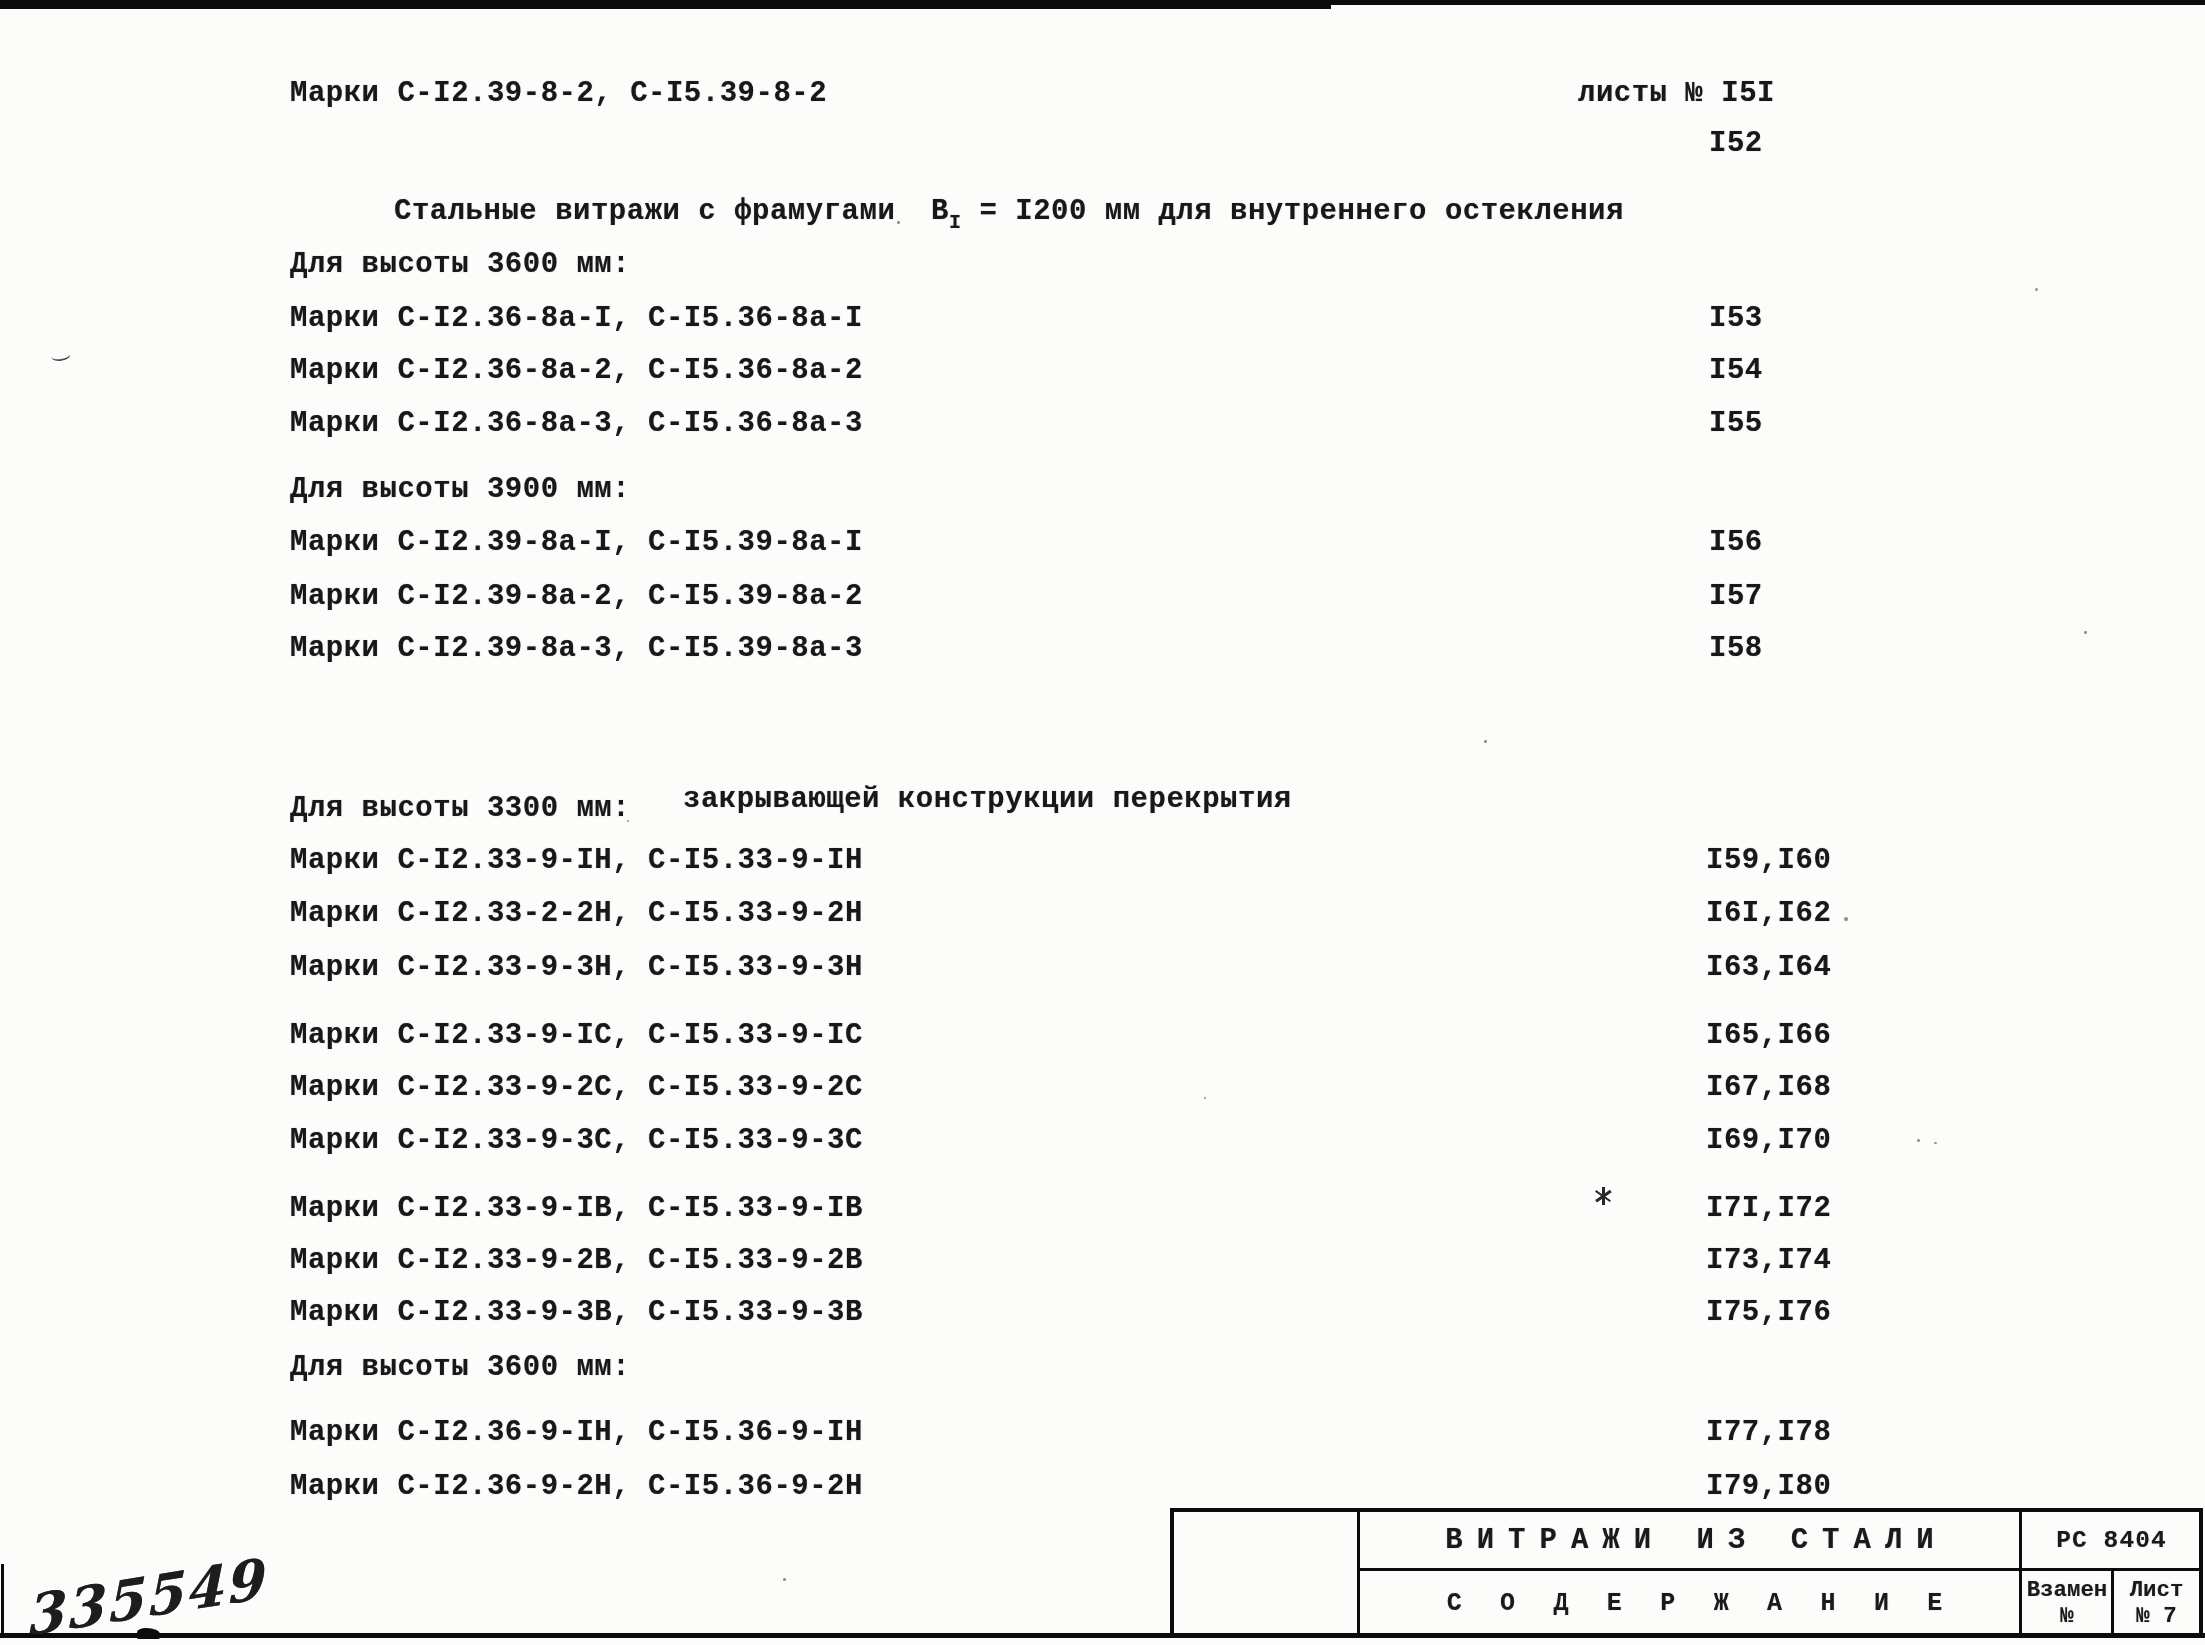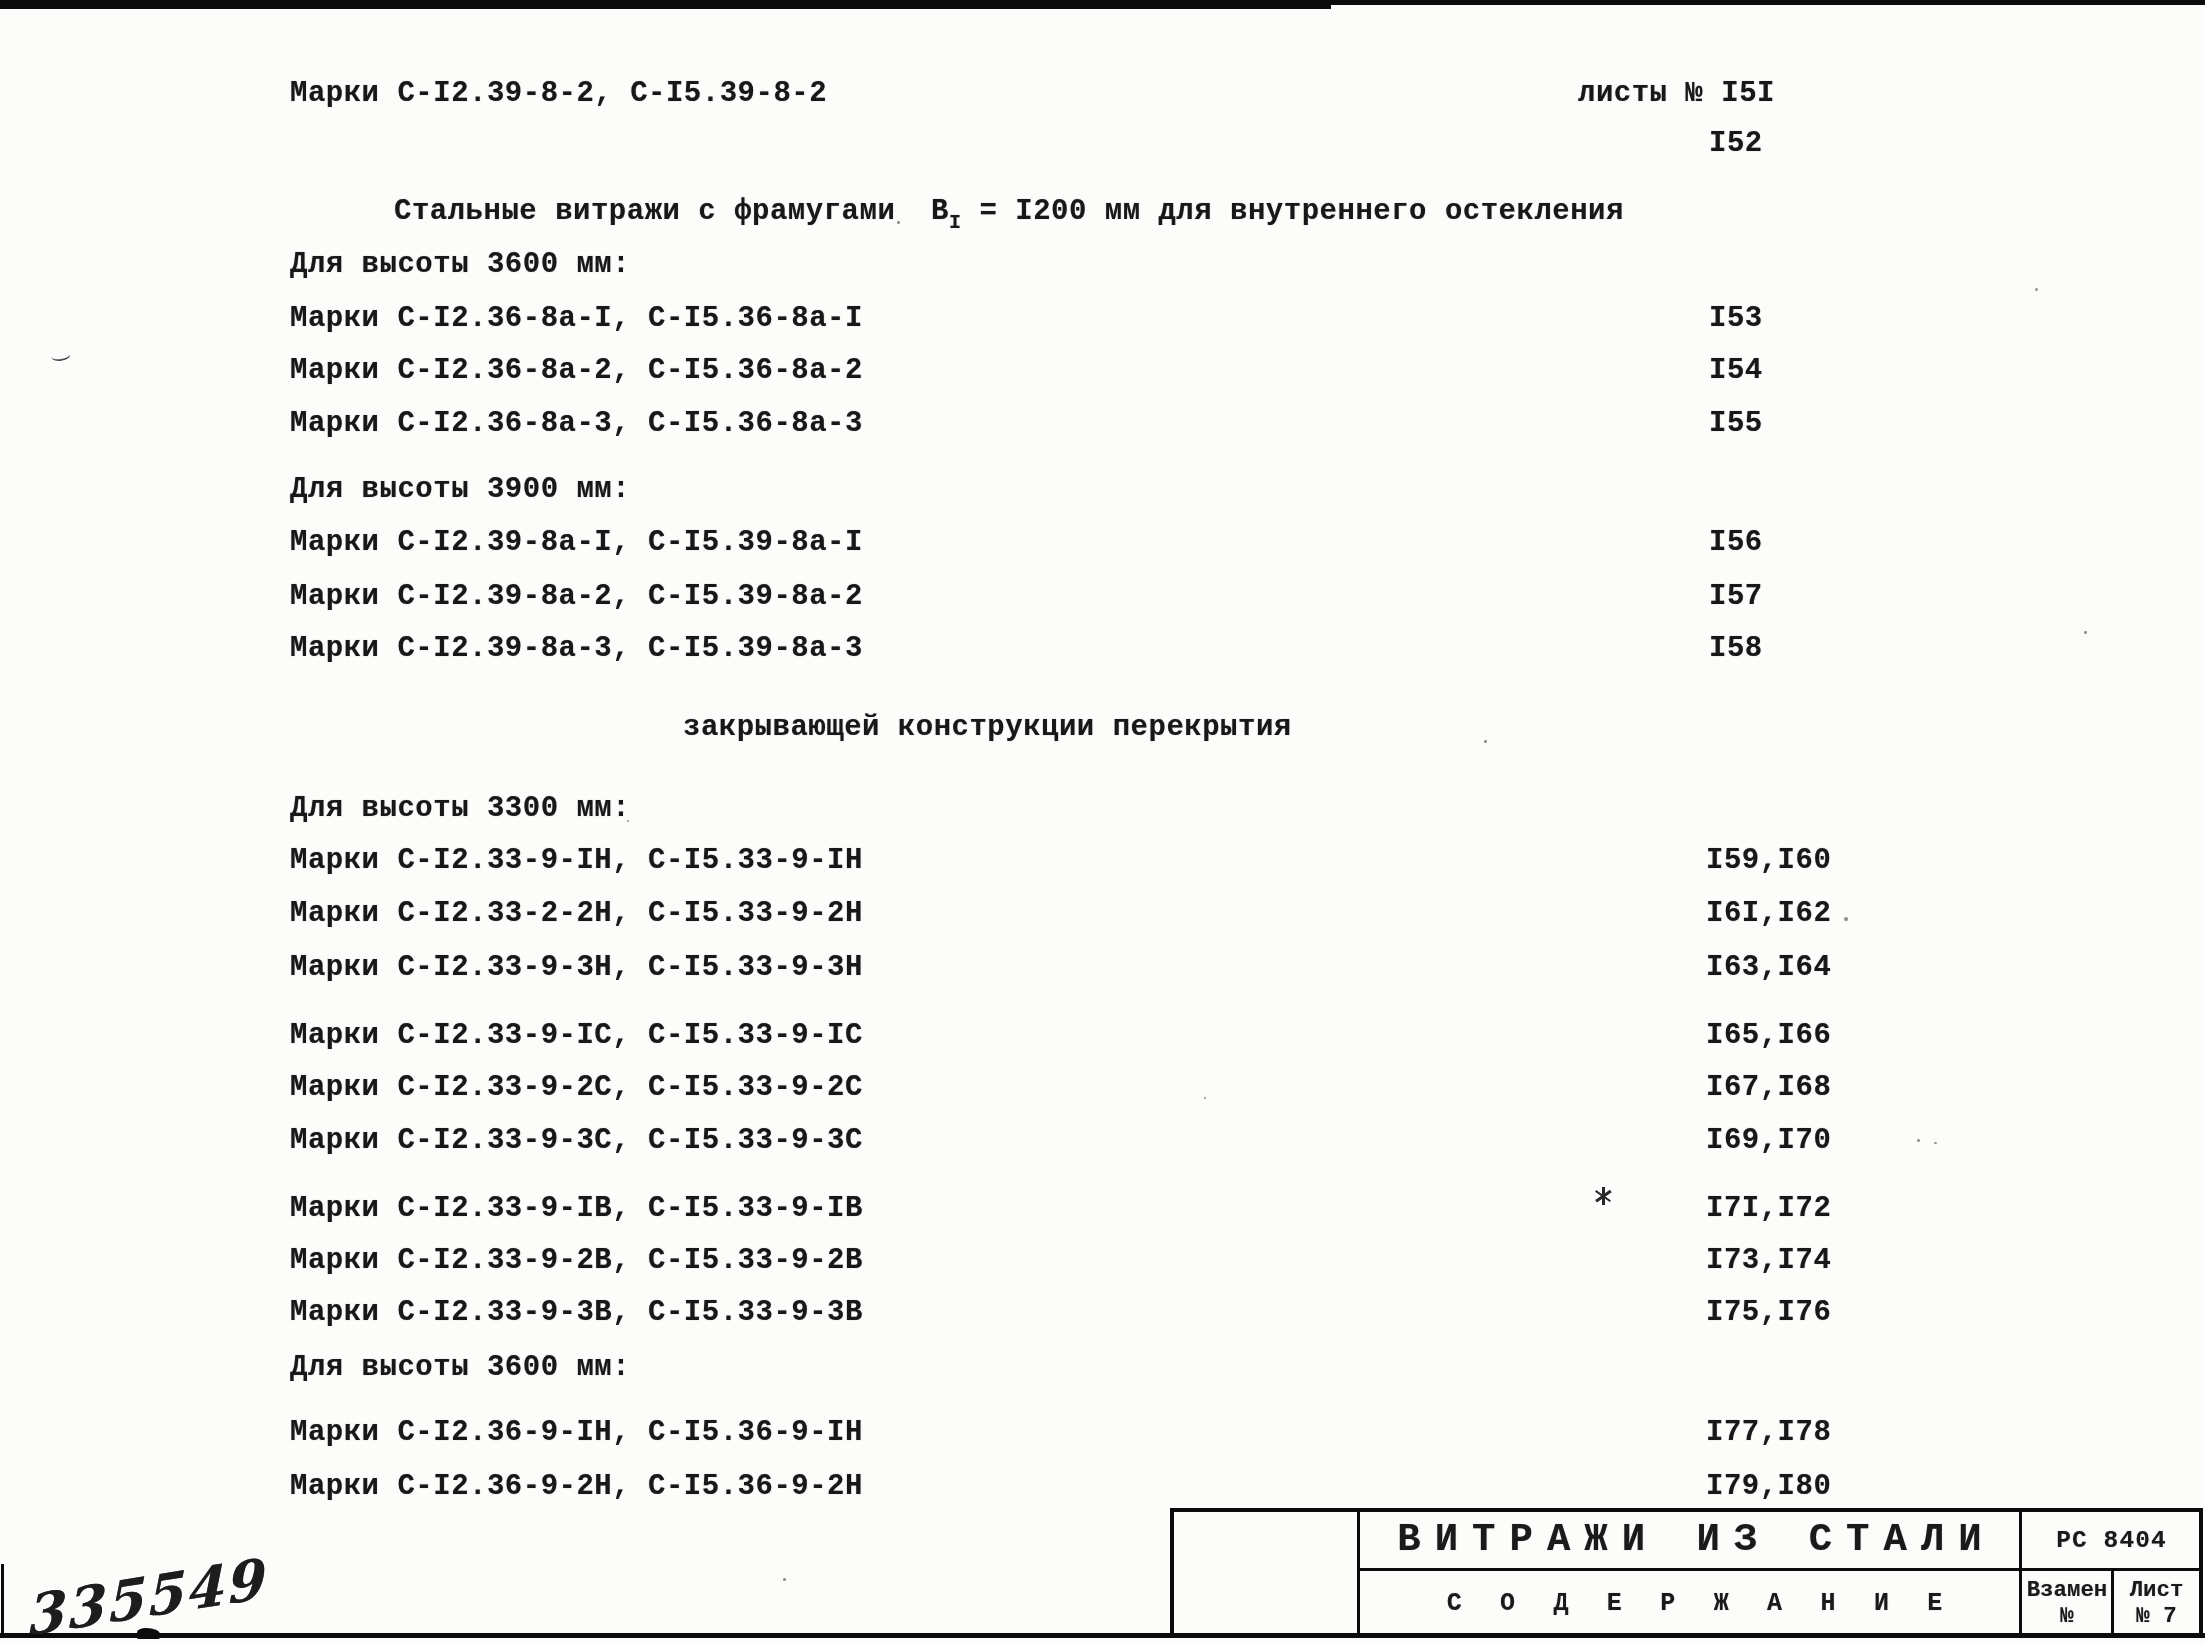--- a/index.html
+++ b/index.html
@@ -12,21 +12,21 @@
     color:#181818;text-shadow:0 0 1.1px rgba(20,20,20,.4);letter-spacing:0.5px;
   }
   .row-label{left:290px;}
   .sheetnum{position:absolute;}
   .heading .sub{font-size:20px;vertical-align:-8.5px;}
   .bar{position:absolute;background:#0b0b0b;}
   .stampcell{
     position:absolute;display:flex;align-items:center;justify-content:center;
     font-weight:700;color:#1a1a1a;text-shadow:0 0 1.1px rgba(20,20,20,.35);white-space:pre;
   }
-  .stamp-title{left:1360px;top:1512px;width:659px;height:56px;font-size:39px;letter-spacing:14px;text-indent:14px;}
+  .stamp-title{left:1360px;top:1512px;width:659px;height:56px;font-size:29px;letter-spacing:14px;text-indent:14px;}
   .stamp-code{left:2023px;top:1512px;width:177px;height:56px;font-size:24.5px;letter-spacing:1.1px;}
   .stamp-sub{left:1432px;top:1572px;width:525px;height:63px;font-size:25px;letter-spacing:11.7px;text-indent:11.7px;}
   .stamp-small{flex-direction:column;font-size:22.4px;line-height:25.6px;}
   .stamp-vzamen{left:2023px;top:1572px;width:88px;height:63px;}
   .stamp-list{left:2114px;top:1572px;width:85px;height:63px;}
   .handwriting{
     position:absolute;left:28px;top:1564px;font-family:"DejaVu Serif",serif;font-style:italic;font-weight:700;
     font-size:55px;color:#1d1d1d;transform:rotate(-9deg) skewX(-10deg);letter-spacing:2.1px;
     text-shadow:0 0 0.5px rgba(0,0,0,.6);
   }
@@ -73,21 +73,21 @@
 
   <div class="tw row-label" style="top:527px;">Марки С-I2.39-8а-I, С-I5.39-8а-I</div>
   <div class="tw sheetnum" style="top:527px;left:1709px;">I56</div>
 
   <div class="tw row-label" style="top:581px;">Марки С-I2.39-8а-2, С-I5.39-8а-2</div>
   <div class="tw sheetnum" style="top:581px;left:1709px;">I57</div>
 
   <div class="tw row-label" style="top:633px;">Марки С-I2.39-8а-3, С-I5.39-8а-3</div>
   <div class="tw sheetnum" style="top:633px;left:1709px;">I58</div>
 
-  <div class="tw heading" style="top:712px;left:683px;font-family:Liberation Mono, monospace;">закрывающей конструкции перекрытия</div>
+  <div class="tw heading" style="top:784px;left:683px;font-family:Liberation Mono, monospace;">закрывающей конструкции перекрытия</div>
 
   <div class="tw row-label" style="top:793px;">Для высоты 3300 мм:</div>
 
   <div class="tw row-label" style="top:845px;">Марки С-I2.33-9-IН, С-I5.33-9-IН</div>
   <div class="tw sheetnum" style="top:845px;left:1706px;">I59,I60</div>
 
   <div class="tw row-label" style="top:898px;">Марки С-I2.33-2-2Н, С-I5.33-9-2Н</div>
   <div class="tw sheetnum" style="top:898px;left:1706px;">I6I,I62</div>
 
   <div class="tw row-label" style="top:952px;">Марки С-I2.33-9-3Н, С-I5.33-9-3Н</div>

